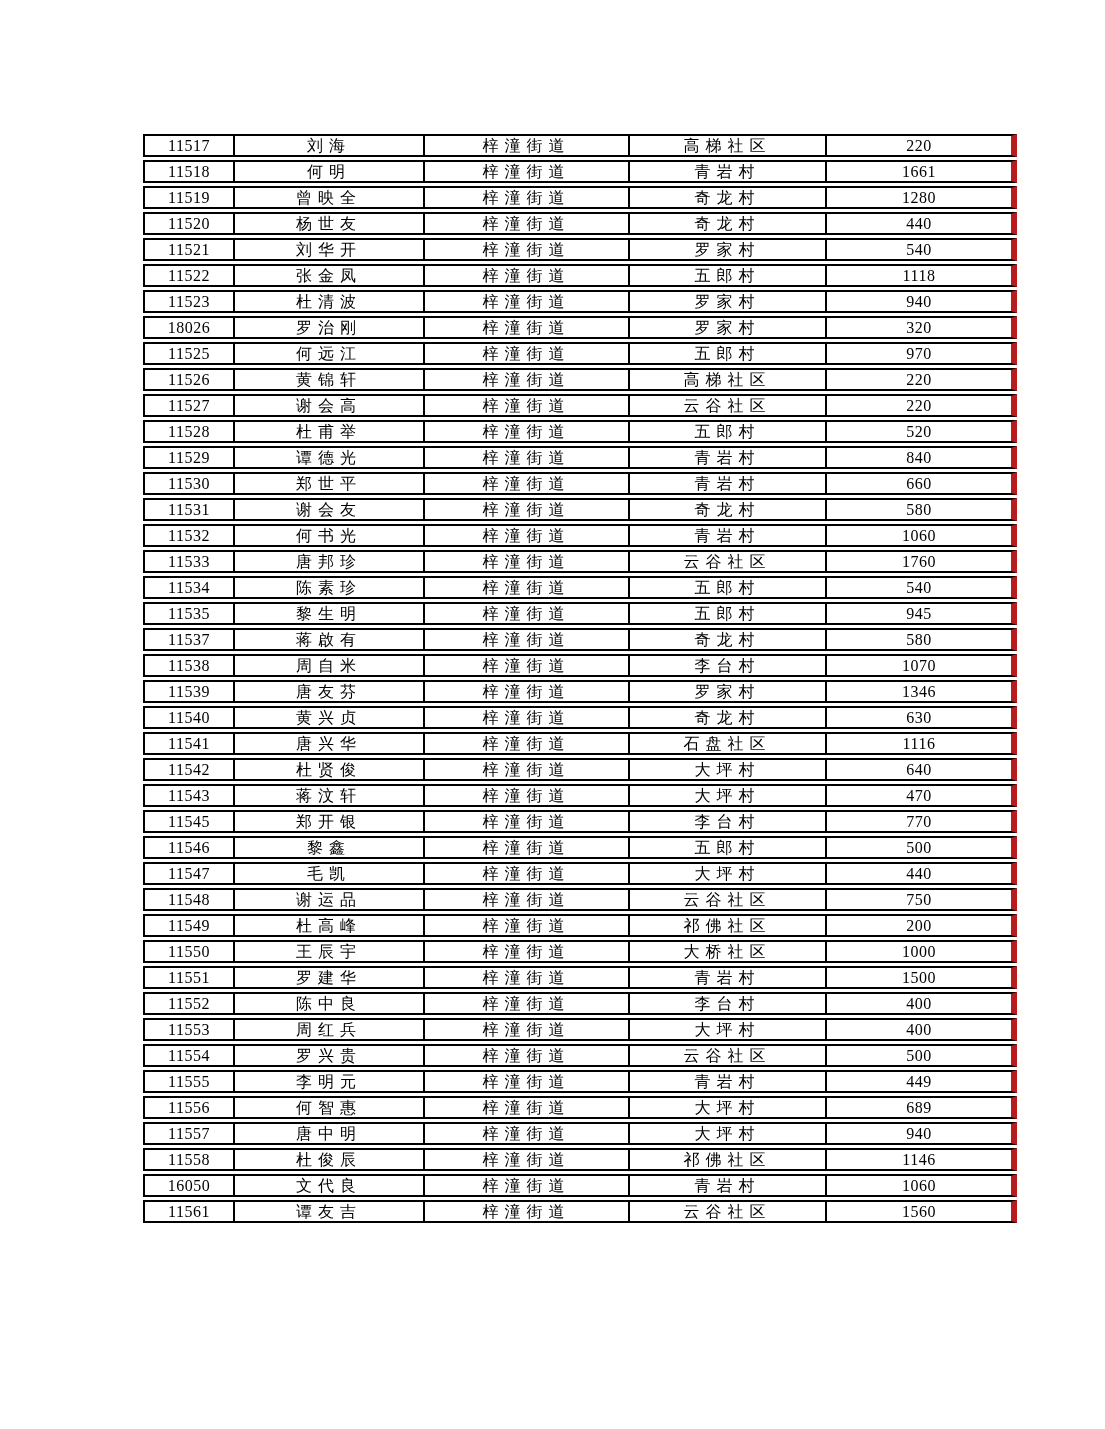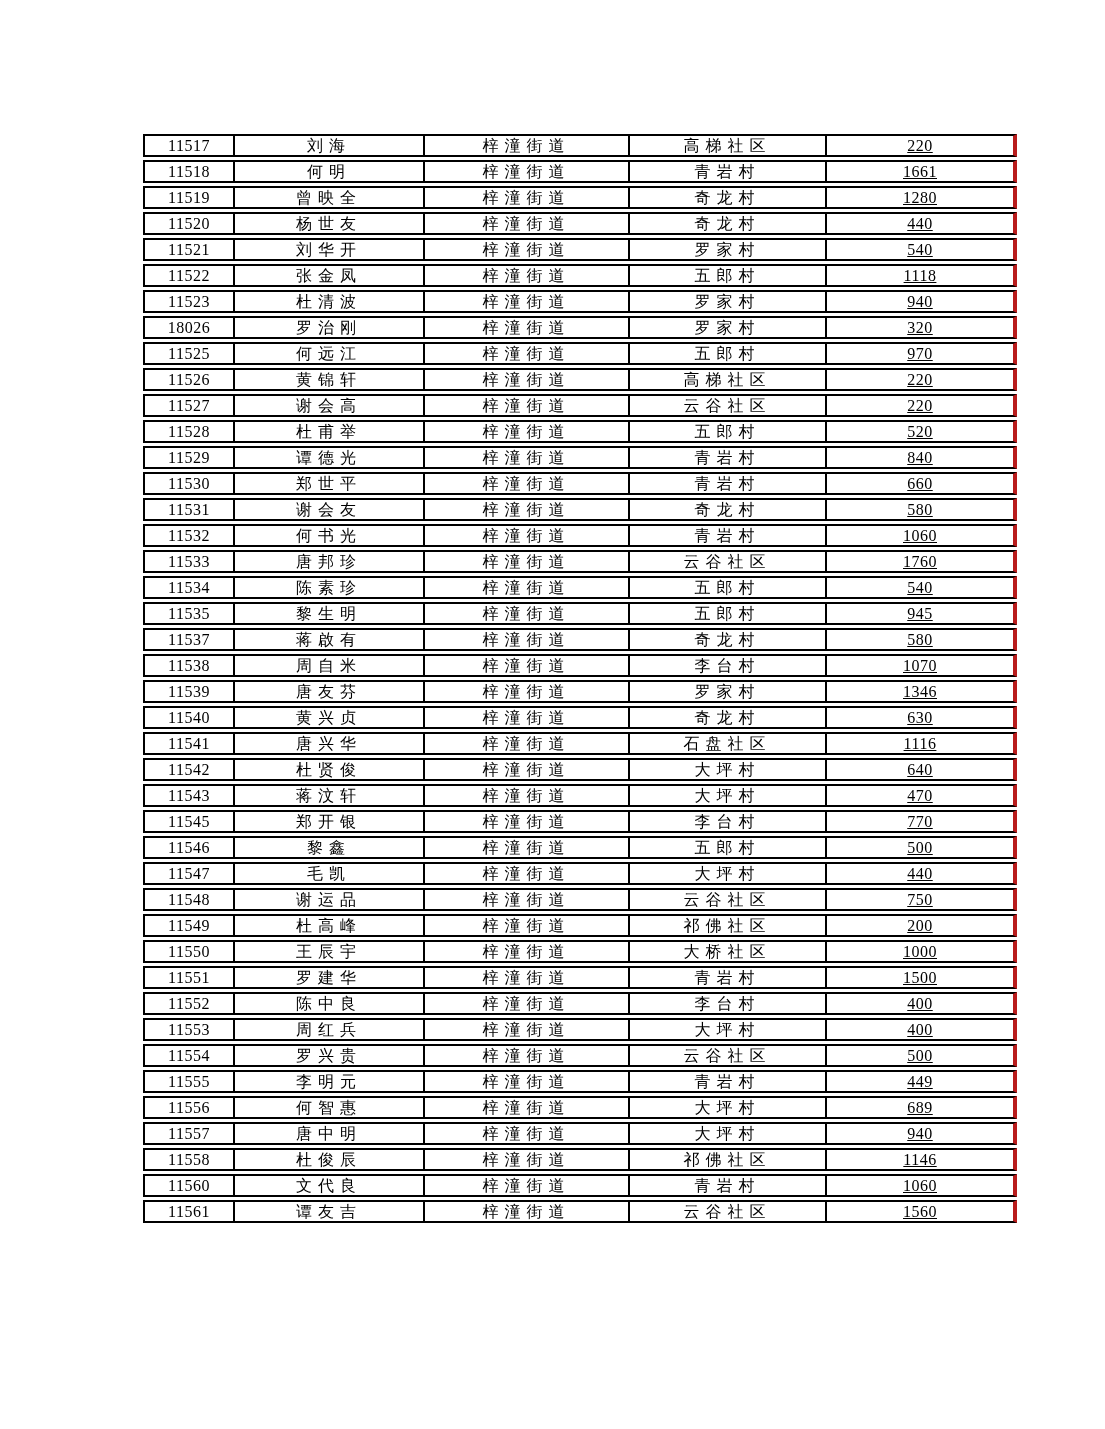--- a/index.html
+++ b/index.html
@@ -32,22 +32,21 @@
     height: 19px;
     padding: 0;
     text-align: center;
     vertical-align: middle;
     font-size: 16px;
     line-height: 19px;
     white-space: nowrap;
     overflow: hidden;
   }
   table.records td:last-child {
-    border-right: 4px solid #b91c1c;
-    text-decoration: underline;
+    border-right: 6px solid #b91c1c;
   }
   
   td.c-name, td.c-street, td.c-village {
     letter-spacing: 6px;
     padding-left: 6px; 
   }
   td.c-id, td.c-amount {
     font-size: 17px;
     letter-spacing: 0.5px;
   }
@@ -339,21 +338,21 @@
     <td class="c-amount">940</td>
   </tr>
         <tr>
     <td class="c-id">11558</td>
     <td class="c-name">杜俊辰</td>
     <td class="c-street">梓潼街道</td>
     <td class="c-village">祁佛社区</td>
     <td class="c-amount">1146</td>
   </tr>
         <tr>
-    <td class="c-id">11560</td>
+    <td class="c-id">16050</td>
     <td class="c-name">文代良</td>
     <td class="c-street">梓潼街道</td>
     <td class="c-village">青岩村</td>
     <td class="c-amount">1060</td>
   </tr>
         <tr>
     <td class="c-id">11561</td>
     <td class="c-name">谭友吉</td>
     <td class="c-street">梓潼街道</td>
     <td class="c-village">云谷社区</td>

